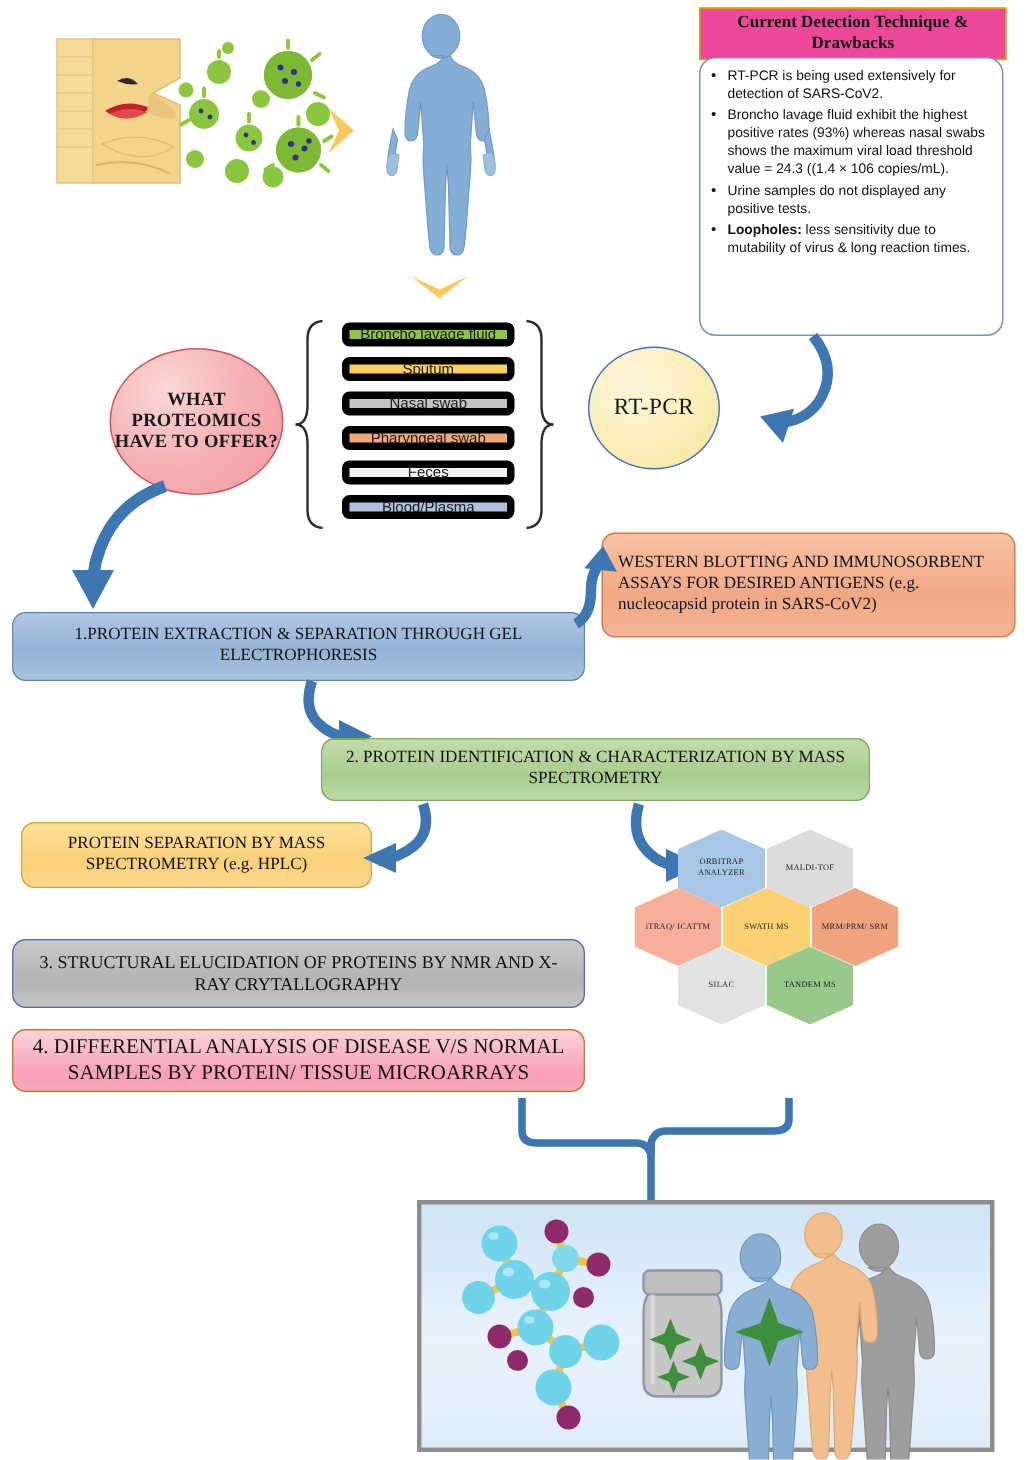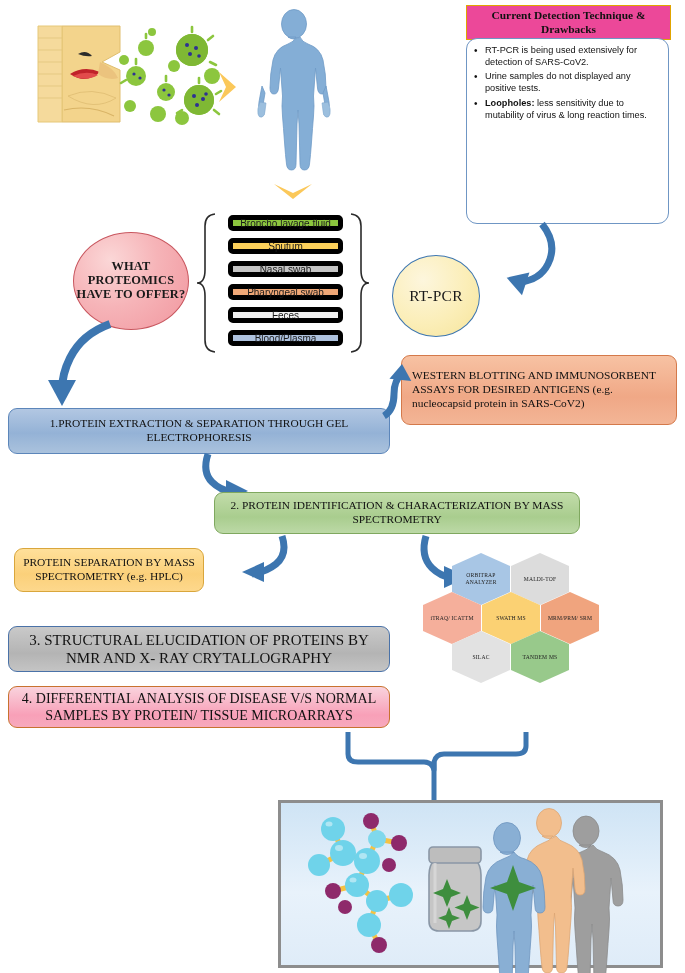--- a/index.html
+++ b/index.html
@@ -161,20 +161,21 @@
 <div class="abs nosel" style="left:272px;top:181px;">
   <svg width="42" height="24" viewBox="0 0 42 24">
     <path d="M2 3 L21 18 L40 3 L21 12 Z" fill="#FBC85A"></path>
   </svg>
 </div>
 
 <div id="hdr-title">Current Detection Technique &amp; Drawbacks</div>
 <div id="hdr-body">
   <ul>
     <li>RT-PCR is being used extensively for detection of SARS-CoV2.</li>
+    <li>Broncho lavage fluid exhibit the highest positive rates (93%) whereas nasal swabs shows the maximum viral load threshold value = 24.3 ((1.4 × 106 copies/mL).</li>
     <li>Urine samples do not displayed any positive tests.</li>
     <li><b>Loopholes:</b><span> less sensitivity due to mutability of virus &amp; long reaction times.</span></li>
   </ul>
 </div>
 
 <div class="abs nosel" style="left:480px;top:222px;">
   <svg width="80" height="70" viewBox="0 0 80 70">
     <path d="M62 2 q16 20 6 40 q-8 16 -28 18" fill="none" stroke="#3D76B0" stroke-width="7" stroke-linecap="butt"></path>
     <path d="M46 48 L46 72 L26 60 Z" fill="#3D76B0" transform="rotate(18 40 60)"></path>
   </svg>
@@ -209,21 +210,21 @@
 <div class="chip" style="top:330px;background:#AEC2DE;">
   <span>Blood/Plasma</span>
   </div>
 
 <div class="circle" style="left:73px;top:232px;width:114px;height:96px;
             background:radial-gradient(circle at 32% 28%,#fbd7d7 0%,#f6b4b8 45%,#f1969e 100%);
             border:1.3px solid #c8565e;">
   <span style="font-size:12.4px;font-weight:bold;line-height:1.12;letter-spacing:.2px;">WHAT PROTEOMICS HAVE TO OFFER?</span>
 </div>
 
-<div class="circle" style="left:392px;top:255px;width:86px;height:80px;
+<div class="circle" style="left:392px;top:231px;width:86px;height:80px;
             background:radial-gradient(circle at 35% 30%,#fdf6dd 0%,#fbeeb8 55%,#f6e49a 100%);
             border:1.5px solid #3D76B0;font-family:Liberation Serif, serif;">
   <span style="font-size:15.5px;letter-spacing:.3px;">RT-PCR</span>
 </div>
 
 <div class="abs nosel" style="left:44px;top:318px;">
   <svg width="86" height="92" viewBox="0 0 86 92">
     <path d="M66 6 q-28 10 -40 34 q-8 16 -8 32" fill="none" stroke="#3D76B0" stroke-width="8" stroke-linecap="butt"></path>
     <path d="M4 62 L32 62 L18 88 Z" fill="#3D76B0"></path>
   </svg>
@@ -249,21 +250,21 @@
   <svg width="60" height="52" viewBox="0 0 60 52">
     <path d="M10 4 q-6 18 4 28 q8 8 20 10" fill="none" stroke="#3D76B0" stroke-width="7"></path>
     <path d="M28 30 L28 52 L50 41 Z" fill="#3D76B0"></path>
   </svg>
 </div>
 
 <div class="box box-green" style="left:214px;top:492px;width:366px;height:42px;font-size:11.4px;padding:0 10px;">
   <span>2. PROTEIN IDENTIFICATION &amp; CHARACTERIZATION BY MASS SPECTROMETRY</span>
 </div>
 
-<div class="box box-yellow" style="left:14px;top:548px;width:190px;height:44px;font-size:11.4px;padding:0 8px;">
+<div class="box box-yellow" style="left:14px;top:548px;width:234px;height:44px;font-size:11.4px;padding:0 8px;">
   <span>PROTEIN SEPARATION BY MASS SPECTROMETRY (e.g. HPLC)</span>
 </div>
 
 <div class="abs nosel" style="left:236px;top:534px;">
   <svg width="60" height="48" viewBox="0 0 60 48">
     <path d="M46 2 q6 18 -6 28 q-10 8 -24 10" fill="none" stroke="#3D76B0" stroke-width="7"></path>
     <path d="M28 28 L28 48 L6 38 Z" fill="#3D76B0"></path>
   </svg>
 </div>
 
@@ -289,21 +290,21 @@
 <div class="hex" style="left:541px;top:592px;background:#F0A47E;">
   <span>MRM/PRM/ SRM</span>
   </div>
 <div class="hex" style="left:452px;top:631px;background:#E2E2E2;">
   <span>SILAC</span>
   </div>
 <div class="hex" style="left:511px;top:631px;background:#98C98B;">
   <span>TANDEM MS</span>
   </div>
 
-<div class="box box-gray" style="left:8px;top:626px;width:382px;height:46px;font-size:15px;padding:0 8px;">
+<div class="box box-gray" style="left:8px;top:626px;width:382px;height:46px;font-size:12px;padding:0 8px;">
   <span>3. STRUCTURAL ELUCIDATION OF PROTEINS BY NMR AND X- RAY CRYTALLOGRAPHY</span>
 </div>
 
 <div class="box box-pink" style="left:8px;top:686px;width:382px;height:42px;font-size:14px;padding:0 10px;">
   <span>4. DIFFERENTIAL ANALYSIS OF DISEASE V/S NORMAL SAMPLES BY PROTEIN/ TISSUE MICROARRAYS</span>
 </div>
 
 <div class="abs nosel" style="left:336px;top:728px;">
   <svg width="215" height="76" viewBox="0 0 215 76">
     <path d="M12 4 L12 26 q0 8 10 8 L88 34 q8 0 10 8 L98 34 q2 -8 10 -8 L180 26 q10 0 10 -8 L190 4" fill="none" stroke="#3D76B0" stroke-width="5" stroke-linejoin="round"></path>

